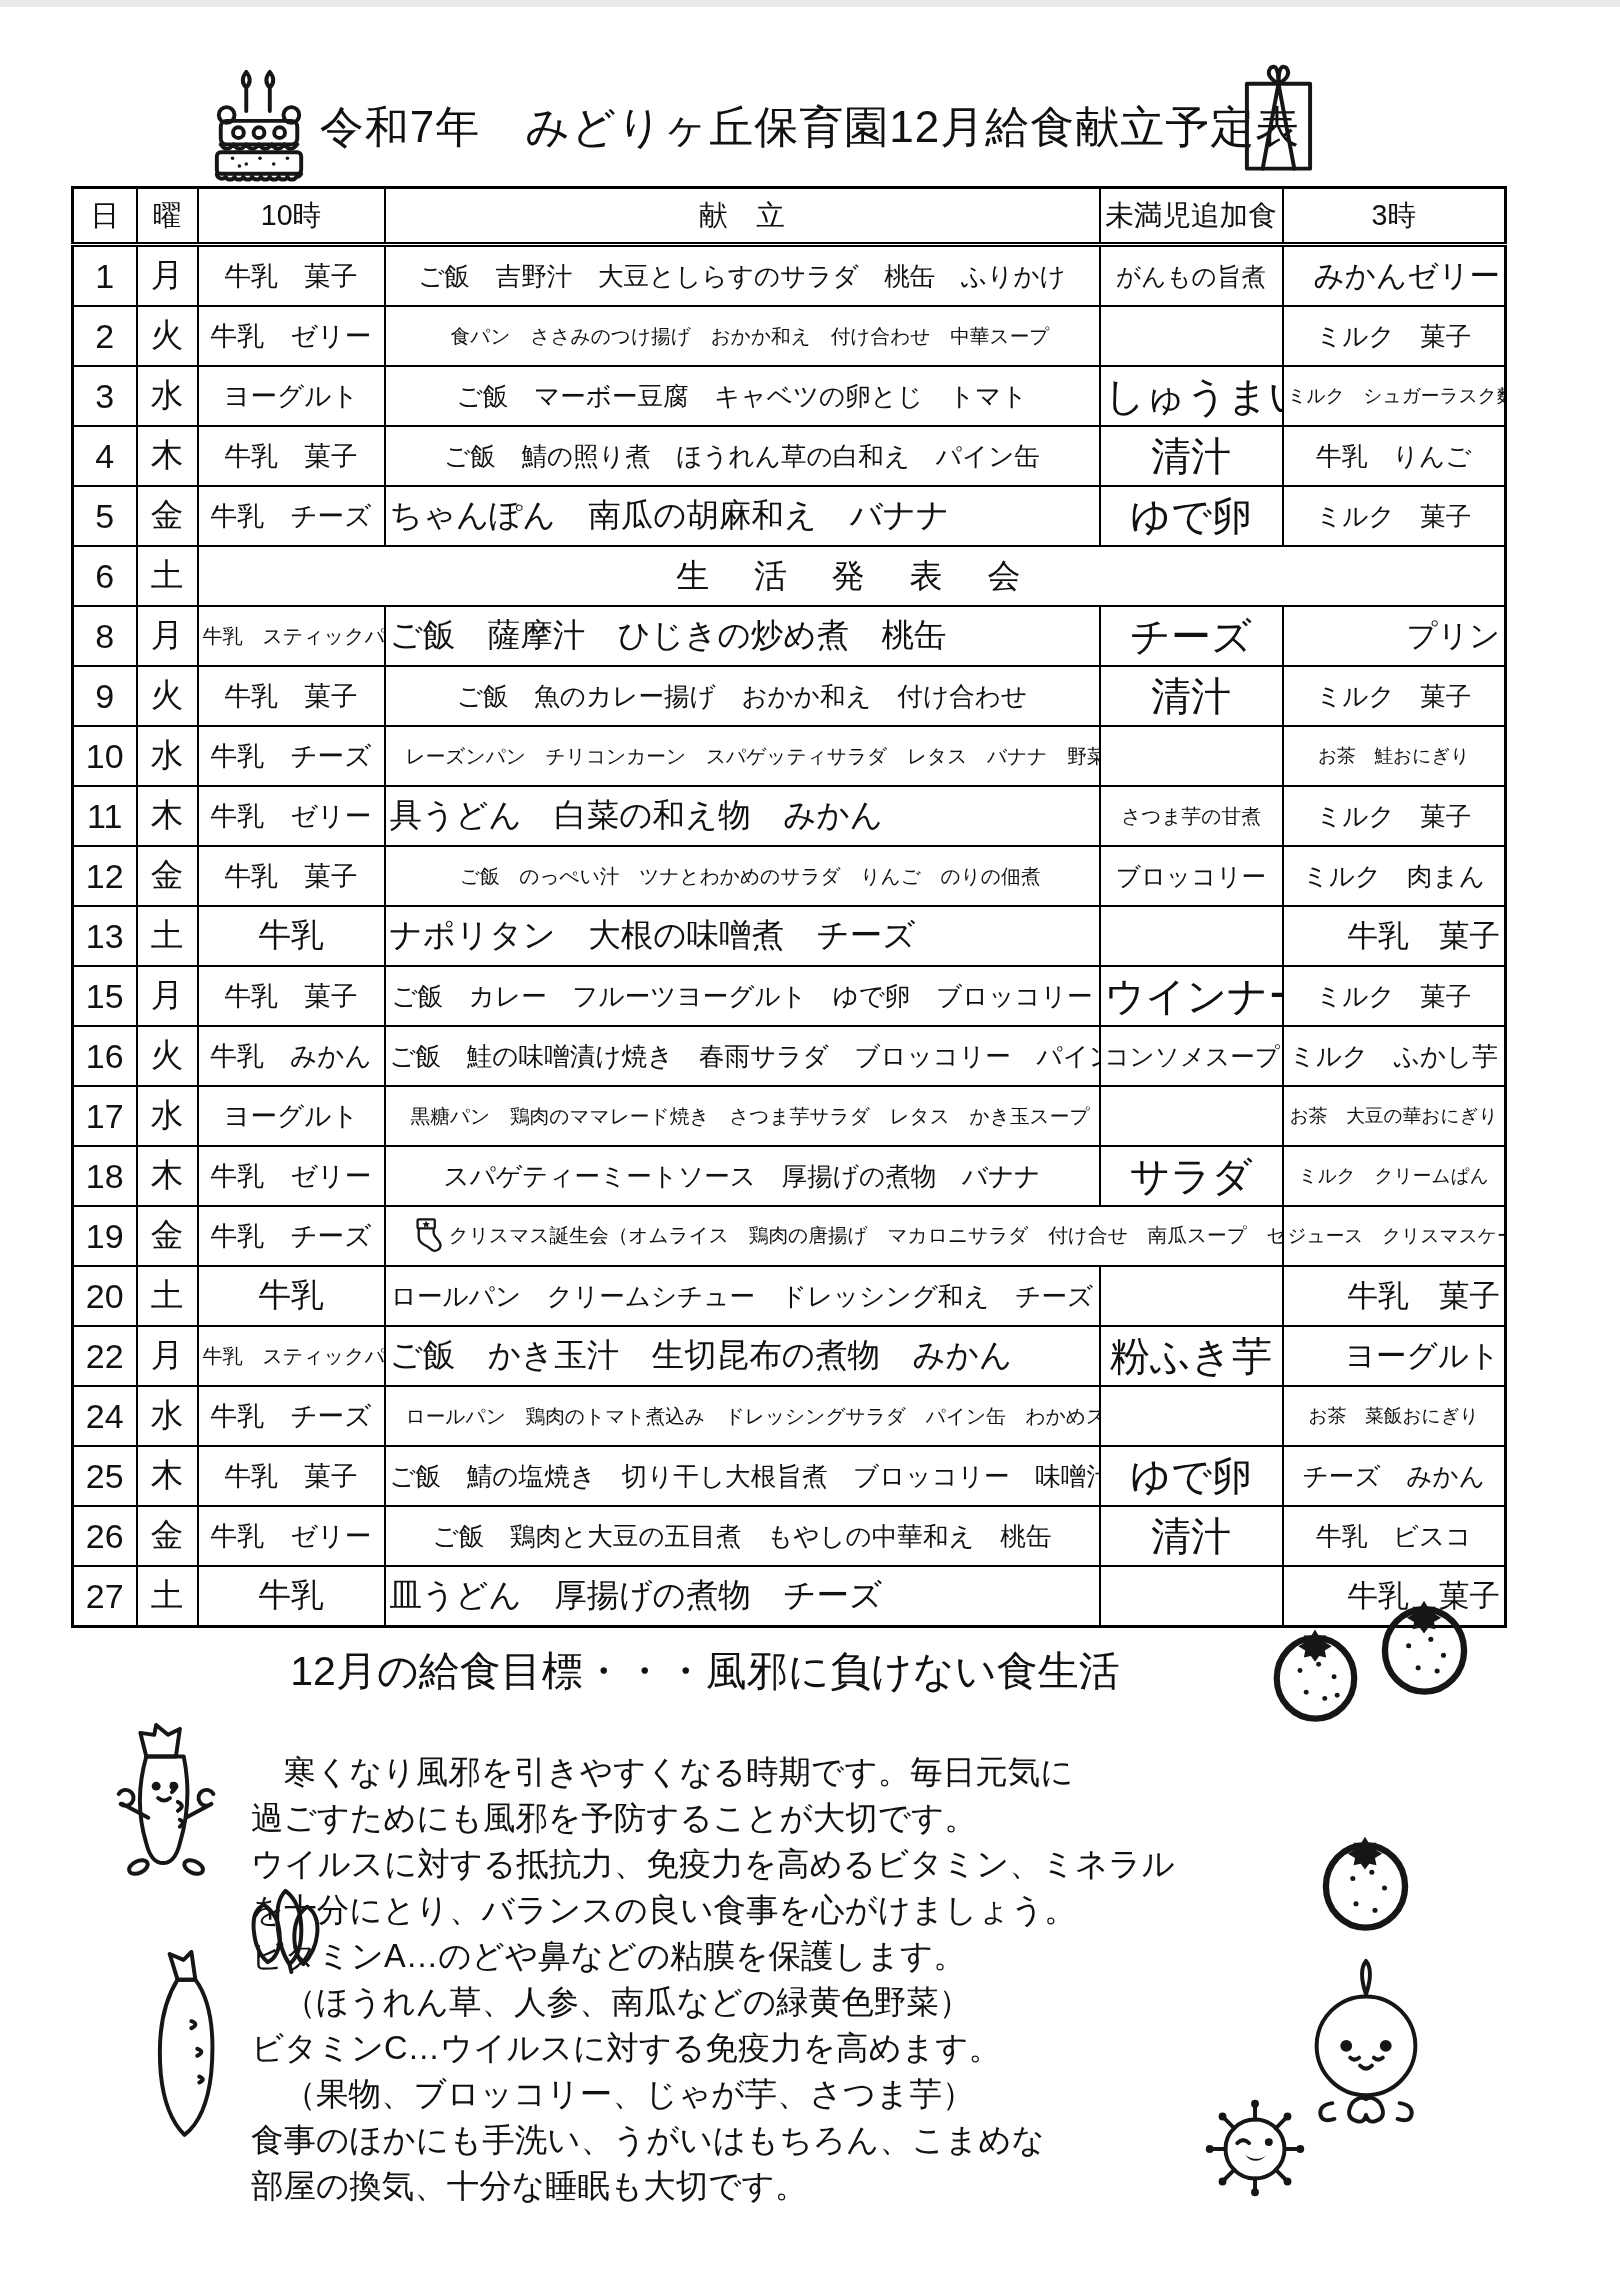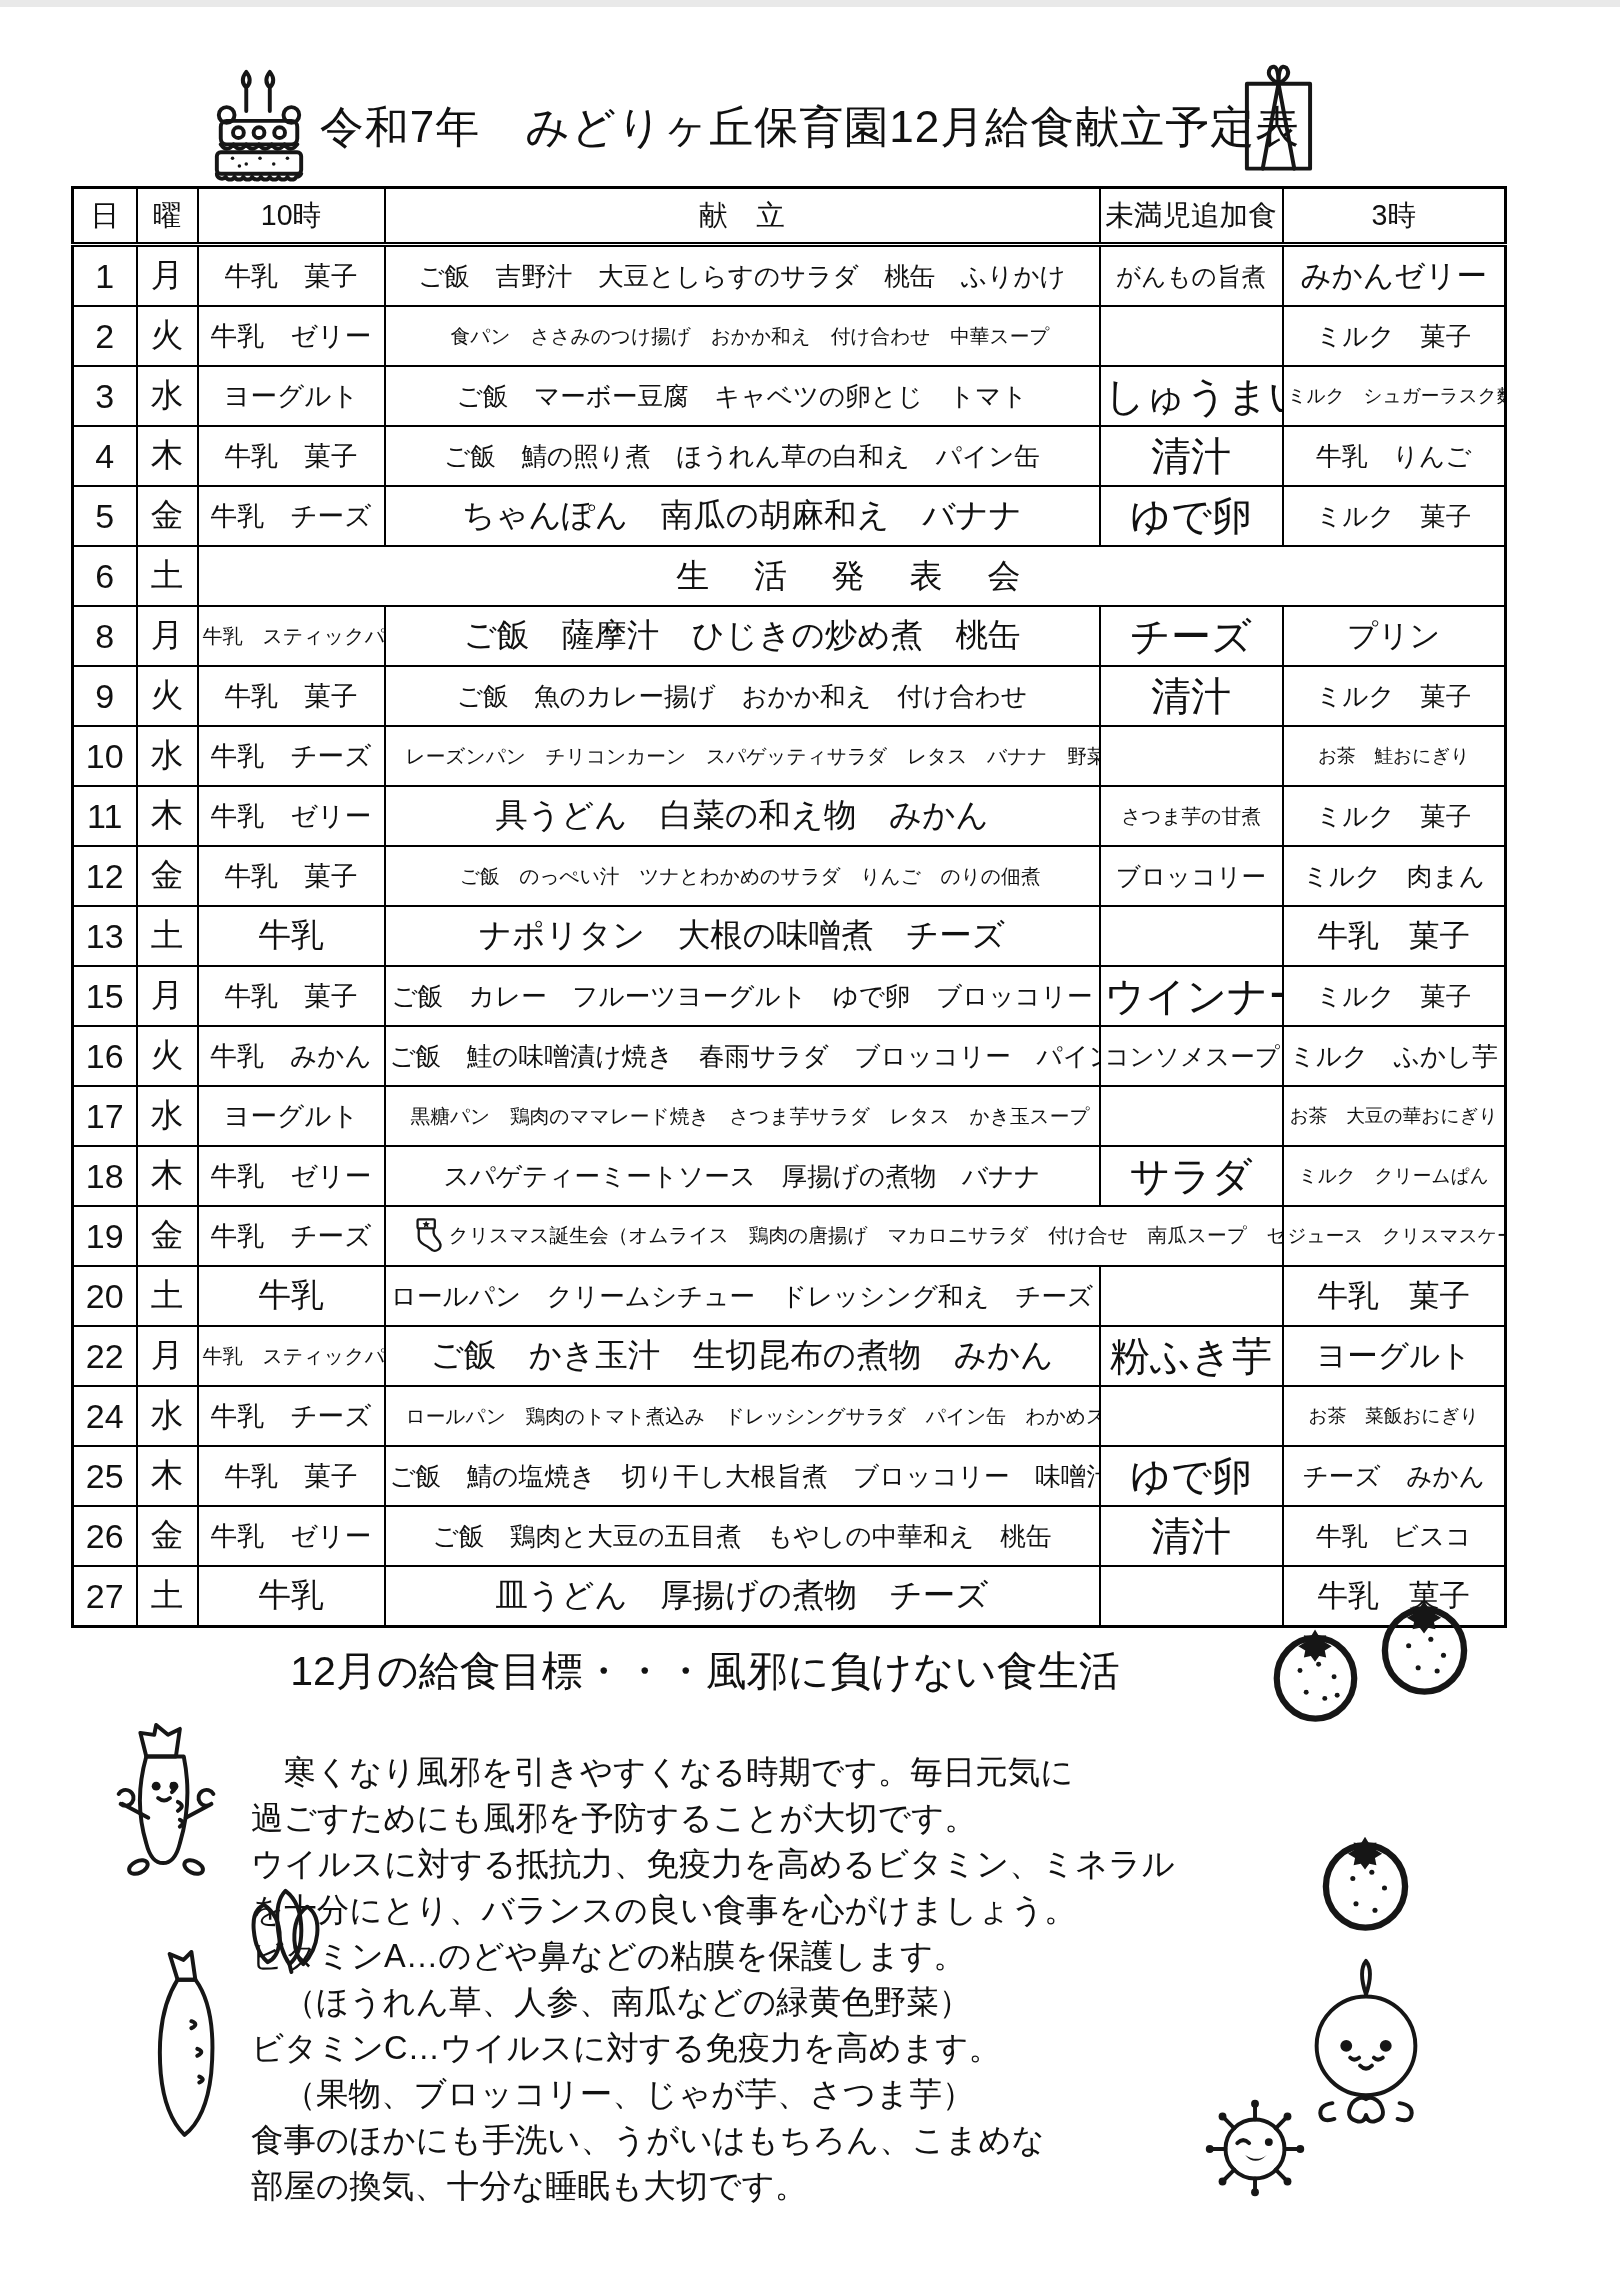--- a/index.html
+++ b/index.html
@@ -38,27 +38,27 @@
   table.menu thead th{height:53px;font-weight:normal;font-size:28.6px;border-bottom:5.9px double #000;}
   th.h-add{font-size:24.6px;}
   table.menu tbody td{height:58px;}
   .c-day{font-size:34px;}
   .c-wd{font-size:32.5px;}
   .c-ten{font-size:26.6px;}
   .c-ten.sz-s{font-size:20px;}
   .c-ten.sz-l{font-size:32.5px;}
   .c-menu{font-size:25.6px;text-align:left;padding:0 9.9px;}
   .c-menu.sz-s{font-size:19.7px;padding-left:20px;}
-  .c-menu.sz-l{font-size:32.5px;text-align:center;}
+  .c-menu.sz-l{font-size:32.5px;text-align:left;}
   .c-add{font-size:24.6px;}
   .c-add.sz-s{font-size:19.7px;}
   .c-add.sz-l{font-size:40px;}
   .c-three{font-size:25.6px;}
   .c-three.sz-s{font-size:18.7px;}
-  .c-three.sz-l{font-size:30.5px;}
+  .c-three.sz-l{font-size:30.5px;text-align:right;}
   .c-event{font-size:33px;text-align:center;letter-spacing:5.9px;}
   .mini-icon{display:inline-block;width:31.5px;height:39px;vertical-align:middle;margin:0 5.9px;}
   .mini-icon svg{width:100%;height:100%;}
 
   
   .goal-heading{
     position:absolute;top:1637px;left:163px;width:1084px;
     text-align:center;font-size:41px;white-space:nowrap;
   }
   .goal-text{

